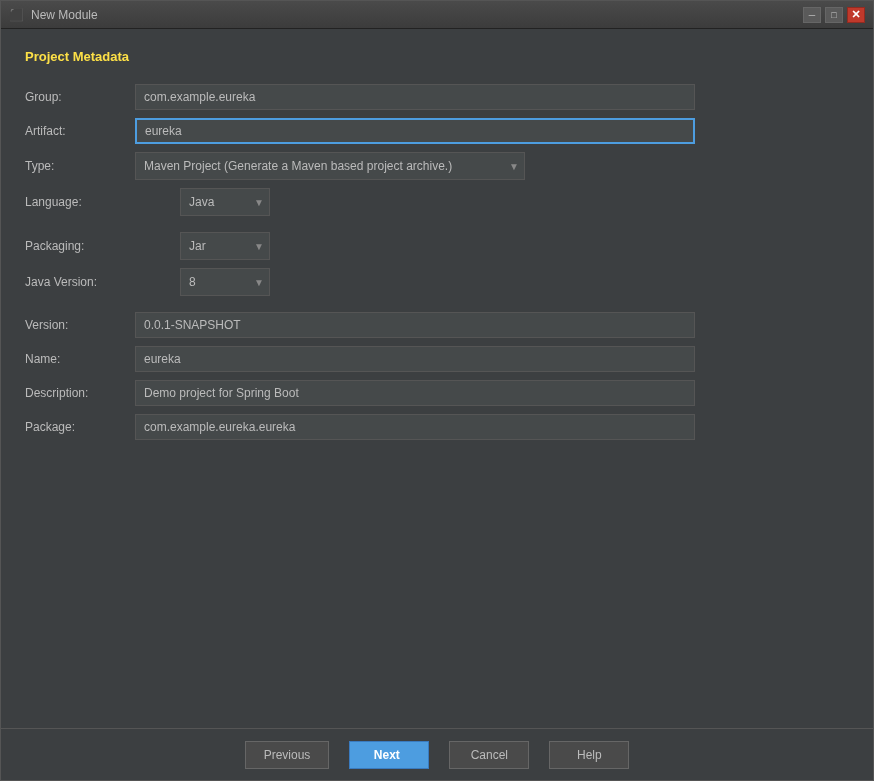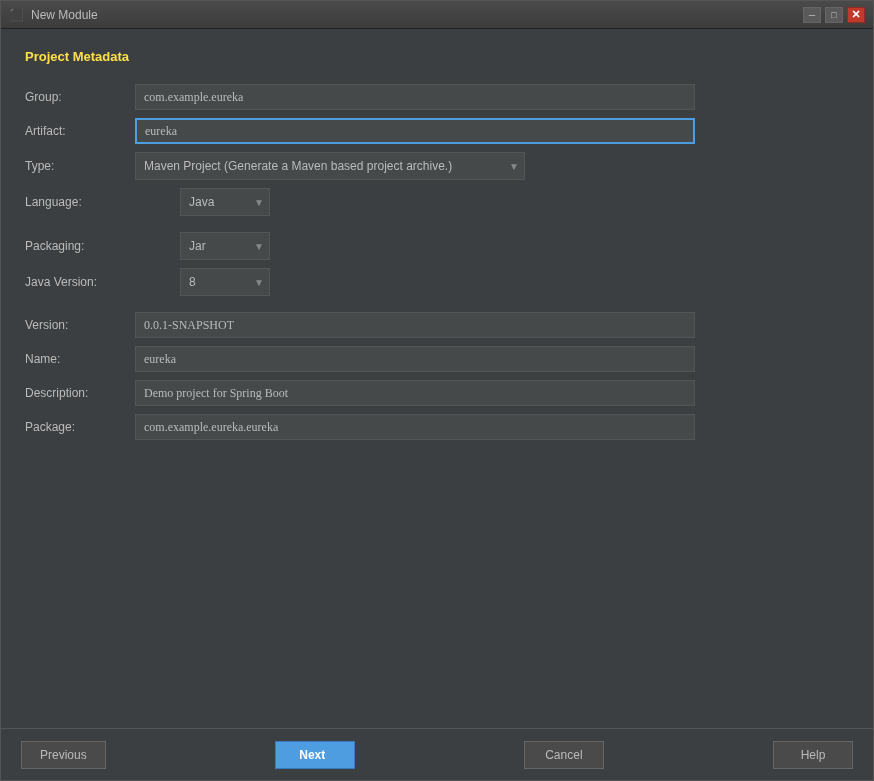--- a/index.html
+++ b/index.html
@@ -122,21 +122,20 @@
     .form-input {
       width: 100%;
       max-width: 560px;
       background: #45494a;
       border: 1px solid #555;
       color: #bbbbbb;
       font-size: 12px;
       padding: 4px 8px;
       height: 26px;
       outline: none;
-      font-family: Liberation Serif, serif;
     }
 
     .form-input.active-border {
       border: 2px solid #4d9de0;
     }
 
     .form-select-wrap {
       position: relative;
       display: inline-block;
     }
@@ -176,21 +175,21 @@
     .spacer {
       height: 8px;
     }
 
     .bottom-bar {
       height: 52px;
       background: #3c3f41;
       border-top: 1px solid #555;
       display: flex;
       align-items: center;
-      justify-content: space-between;
+      justify-content: center;
       padding: 0 20px;
       gap: 20px;
       flex-shrink: 0;
     }
 
     .btn {
       height: 28px;
       padding: 0 18px;
       font-size: 12px;
       cursor: pointer;

